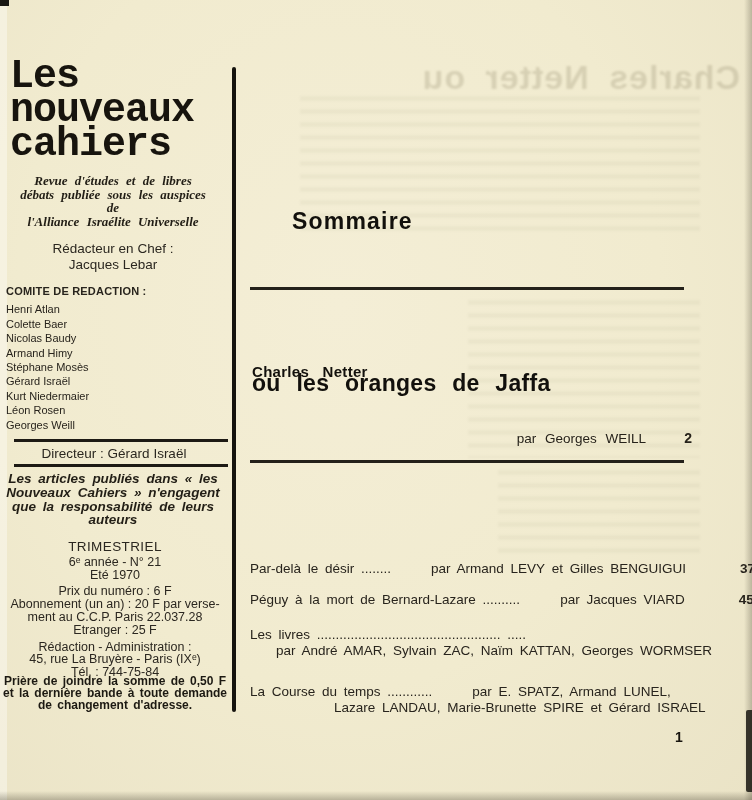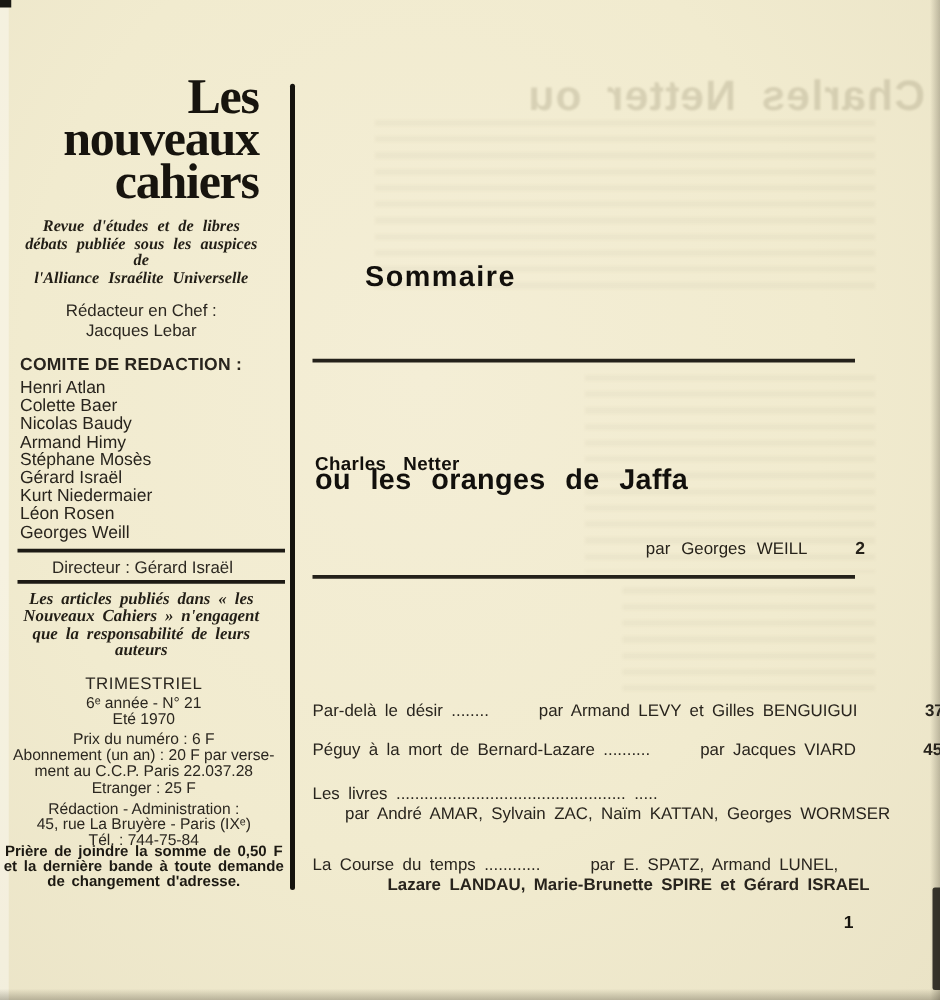--- a/index.html
+++ b/index.html
@@ -21,35 +21,35 @@
     color:#9a9274;opacity:.30;filter:blur(.8px);white-space:nowrap;
   }
   .ghost-par{position:absolute;filter:blur(1.2px);opacity:.55;
     background:repeating-linear-gradient(180deg, rgba(125,115,85,.10) 0 5px, rgba(125,115,85,0) 5px 13px);}
   .g1{left:300px;top:96px;width:400px;height:140px;}
   .g2{left:468px;top:300px;width:232px;height:158px;}
   .g3{left:498px;top:470px;width:202px;height:88px;}
   
   .divider-v{position:absolute;left:232px;top:67px;width:4px;height:645px;background:#15130e;border-radius:2px;}
   
-  .logo{position:absolute;left:10px;top:60px;width:197px;text-align:right;
-    font-family:Liberation Serif, serif;font-weight:bold;font-size:40px;line-height:34px;
+  .logo{position:absolute;left:10px;top:60px;width:197px;text-align:left;
+    font-family:Liberation Mono, monospace;font-weight:bold;font-size:40px;line-height:34px;
     letter-spacing:-1px;color:#17140e;}
   .tagline{position:absolute;left:8px;top:174px;width:210px;text-align:center;
     font-family:"Liberation Serif", serif;font-style:italic;font-weight:bold;
     font-size:13px;line-height:13.5px;word-spacing:4px;color:#221e16;}
   .editor{position:absolute;left:8px;top:241px;width:210px;text-align:center;
     font-size:13.5px;line-height:15.5px;color:#2b2720;}
-  .committee{position:absolute;left:16px;top:284px;width:212px;font-size:14px;line-height:14.4px;color:#28241d;}
+  .committee{position:absolute;left:6px;top:284px;width:212px;font-size:11px;line-height:14.4px;color:#28241d;}
   .committee .hd{font-weight:bold;letter-spacing:.2px;margin-bottom:4px;}
   .lrule{position:absolute;left:14px;width:214px;height:3px;background:#1d1a14;}
   .r1{top:439px;} .r2{top:464px;}
   .director{position:absolute;left:8px;top:446px;width:212px;text-align:center;font-size:13.5px;color:#2b2720;}
   .disclaimer{position:absolute;left:6px;top:472px;width:214px;text-align:center;
-    font-family:Liberation Serif, serif;font-style:italic;font-weight:bold;
+    font-family:Liberation Sans, sans-serif;font-style:italic;font-weight:bold;
     font-size:13.5px;line-height:13.8px;word-spacing:3px;color:#221e16;}
   .pubinfo{position:absolute;left:2px;top:541px;width:226px;text-align:center;
     font-size:12.5px;line-height:12.8px;color:#2b2720;}
   .pubinfo .freq{font-size:13.5px;margin-bottom:2px;letter-spacing:.4px;}
   .pubinfo .sp{margin-top:4px;}
   .notice{position:absolute;left:2px;top:676px;width:226px;text-align:center;
     font-weight:bold;font-size:12px;line-height:11.8px;color:#1c1912;word-spacing:2px;}
   
   .sommaire{position:absolute;left:252px;top:208px;font-weight:bold;font-size:23px;
     letter-spacing:1.2px;color:#12100c;margin-left:40px;}
@@ -64,21 +64,21 @@
   .feature-by .pg{width:26px;text-align:right;font-weight:bold;font-size:14px;}
   .sec-hd{position:absolute;left:252px;top:519px;font-weight:bold;font-size:14.5px;
     word-spacing:6px;letter-spacing:.2px;color:#14120d;}
   .toc{position:absolute;left:250px;width:442px;font-size:13.5px;line-height:15.5px;word-spacing:3px;color:#28241d;}
   .e1{top:561px;} .e2{top:592px;} .e3{top:627px;} .e4{top:684px;}
   .toc-line{display:flex;align-items:baseline;gap:40px;}
   .toc-text{white-space:pre;}
   .toc-by{flex:1;text-align:center;padding-right:14px;white-space:pre;}
   .toc-page{width:26px;text-align:right;font-weight:bold;}
   .indent-sm{margin-left:26px;}
-  .indent-lg{margin-left:60px;font-weight:bold;}
+  .indent-lg{margin-left:84px;}
   .folio{position:absolute;left:666px;top:729px;width:26px;text-align:center;
     font-weight:bold;font-size:14px;color:#17140e;}
 </style>
 </head>
 <body>
 
 <div class="page">
 
   <div class="ghost-par g1"></div>
   <div class="ghost-par g2"></div>

